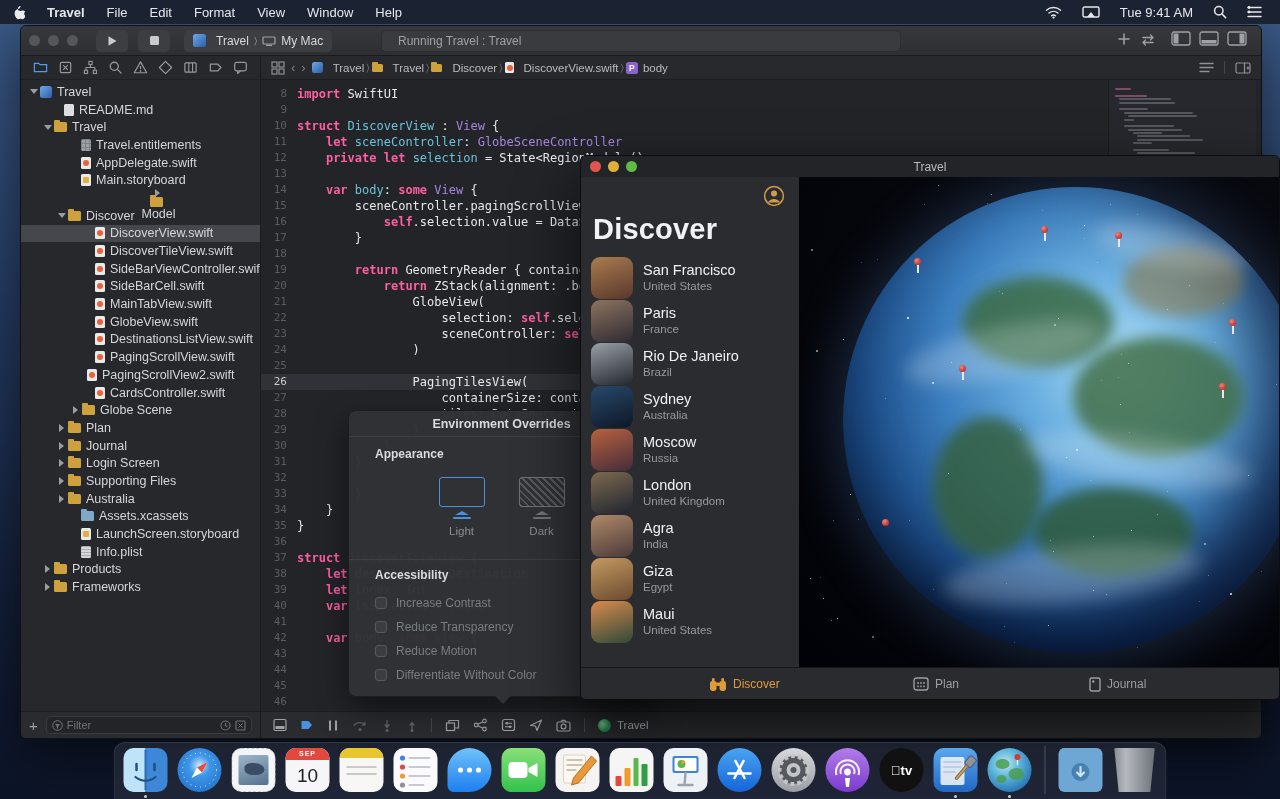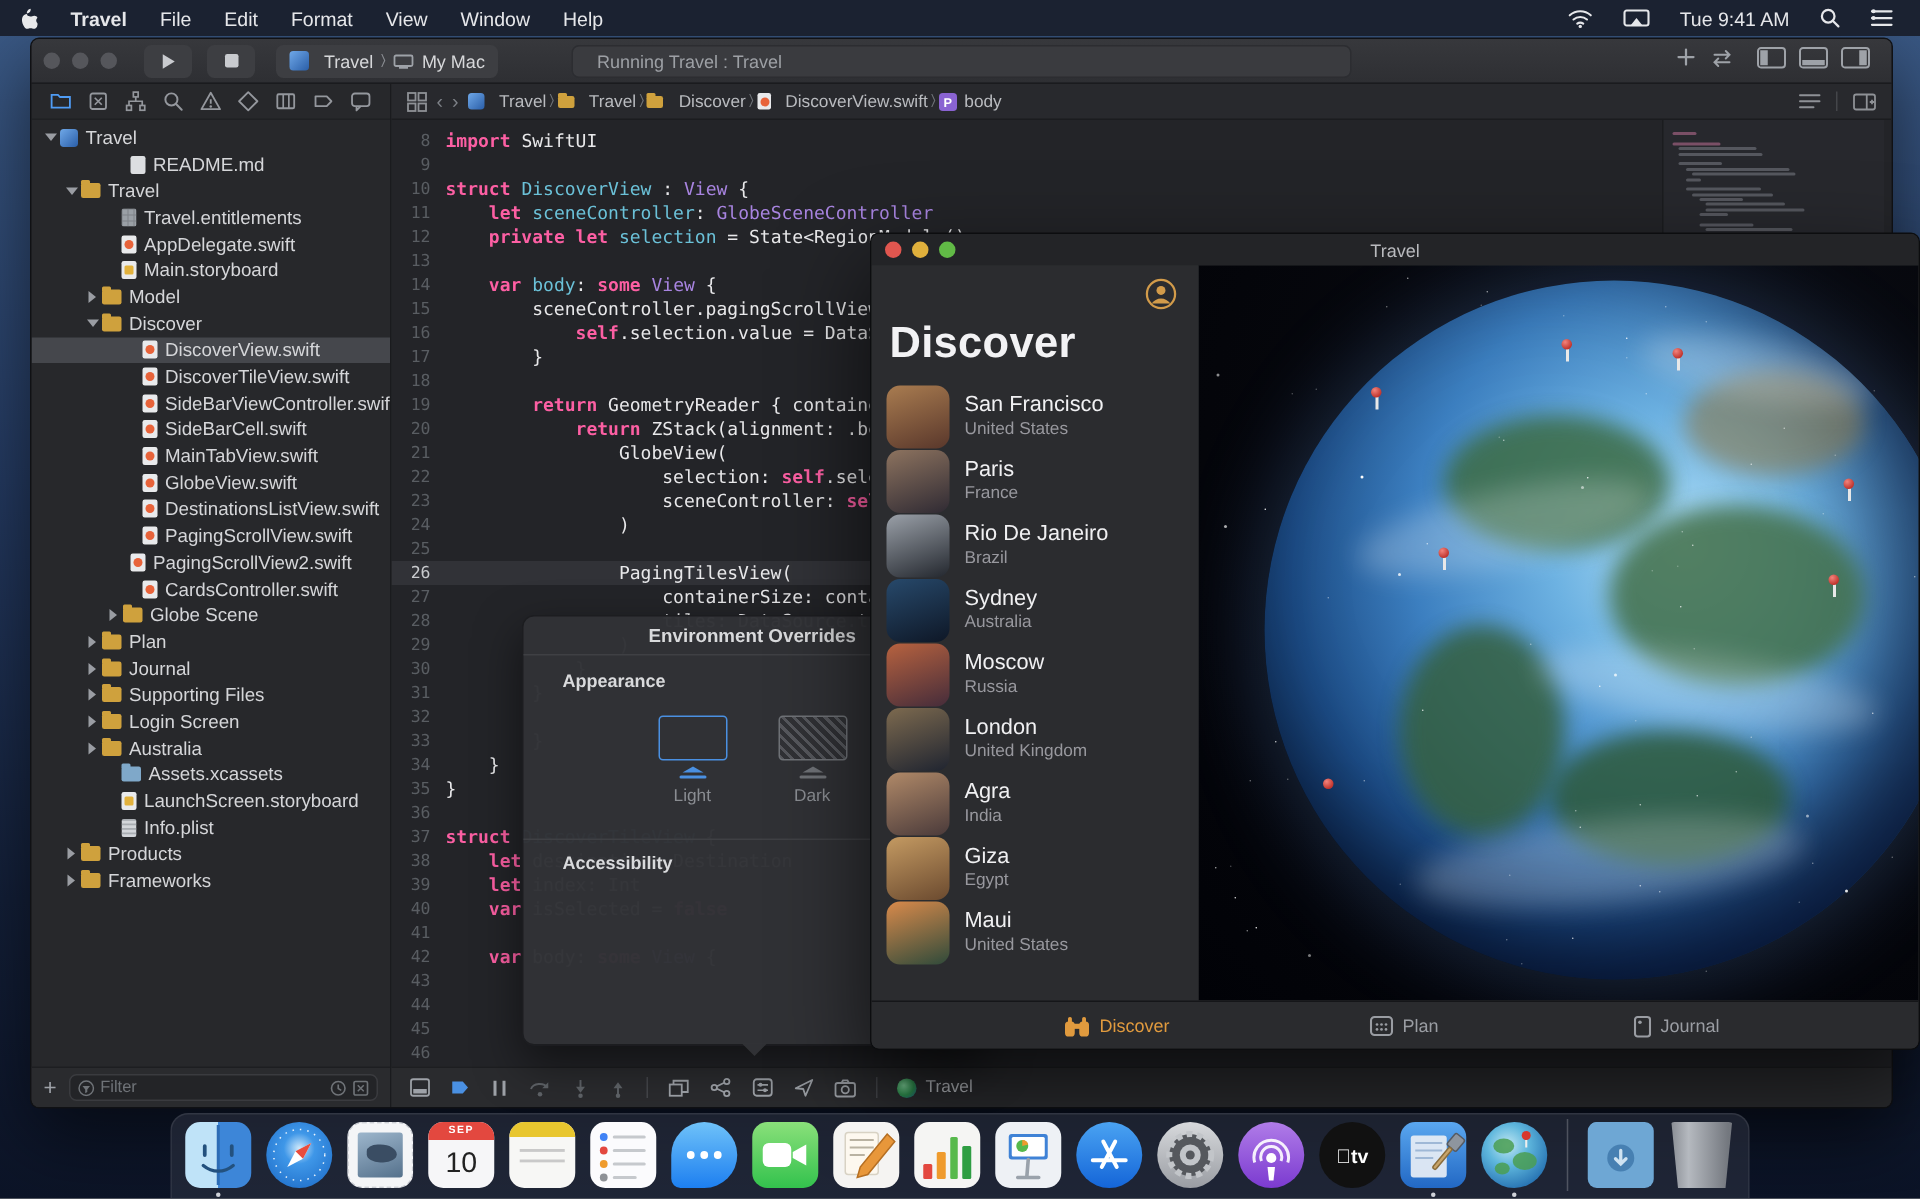--- a/index.html
+++ b/index.html
@@ -324,21 +324,21 @@
           </span>
         </div>
       <div id="file-tree">
           <div class="trow" style="padding-left: 8px;">
             <span class="disc">
               <span class="tri open"></span>
             </span>
             <span class="ficon i-project"></span>
             <span>Travel</span>
           </div>
-          <div class="trow" style="padding-left: 55px;">
+          <div class="trow" style="padding-left: 32px;">
             <span class="disc"></span>
             <span class="ficon i-page i-md"></span>
             <span>README.md</span>
           </div>
           <div class="trow" style="padding-left: 22px;">
             <span class="disc">
               <span class="tri open"></span>
             </span>
             <span class="ficon i-folder"></span>
             <span>Travel</span>
@@ -351,118 +351,118 @@
           <div class="trow" style="padding-left: 49px;">
             <span class="disc"></span>
             <span class="ficon i-page i-swift"></span>
             <span>AppDelegate.swift</span>
           </div>
           <div class="trow" style="padding-left: 49px;">
             <span class="disc"></span>
             <span class="ficon i-page i-story"></span>
             <span>Main.storyboard</span>
           </div>
+          <div class="trow" style="padding-left: 36px; flex-direction: column;">
+            <span class="disc">
+              <span class="tri closed"></span>
+            </span>
+            <span class="ficon i-folder"></span>
+            <span>Model</span>
+          </div>
+          <div class="trow" style="padding-left: 36px;">
+            <span class="disc">
+              <span class="tri open"></span>
+            </span>
+            <span class="ficon i-folder"></span>
+            <span>Discover</span>
+          </div>
+          <div class="trow sel" style="padding-left: 63px;">
+            <span class="disc"></span>
+            <span class="ficon i-page i-swift"></span>
+            <span>DiscoverView.swift</span>
+          </div>
+          <div class="trow" style="padding-left: 63px;">
+            <span class="disc"></span>
+            <span class="ficon i-page i-swift"></span>
+            <span>DiscoverTileView.swift</span>
+          </div>
+          <div class="trow" style="padding-left: 63px;">
+            <span class="disc"></span>
+            <span class="ficon i-page i-swift"></span>
+            <span>SideBarViewController.swift</span>
+          </div>
+          <div class="trow" style="padding-left: 63px;">
+            <span class="disc"></span>
+            <span class="ficon i-page i-swift"></span>
+            <span>SideBarCell.swift</span>
+          </div>
+          <div class="trow" style="padding-left: 63px;">
+            <span class="disc"></span>
+            <span class="ficon i-page i-swift"></span>
+            <span>MainTabView.swift</span>
+          </div>
+          <div class="trow" style="padding-left: 63px;">
+            <span class="disc"></span>
+            <span class="ficon i-page i-swift"></span>
+            <span>GlobeView.swift</span>
+          </div>
+          <div class="trow" style="padding-left: 63px;">
+            <span class="disc"></span>
+            <span class="ficon i-page i-swift"></span>
+            <span>DestinationsListView.swift</span>
+          </div>
+          <div class="trow" style="padding-left: 63px;">
+            <span class="disc"></span>
+            <span class="ficon i-page i-swift"></span>
+            <span>PagingScrollView.swift</span>
+          </div>
+          <div class="trow" style="padding-left: 55px;">
+            <span class="disc"></span>
+            <span class="ficon i-page i-swift"></span>
+            <span>PagingScrollView2.swift</span>
+          </div>
+          <div class="trow" style="padding-left: 63px;">
+            <span class="disc"></span>
+            <span class="ficon i-page i-swift"></span>
+            <span>CardsController.swift</span>
+          </div>
+          <div class="trow" style="padding-left: 50px;">
+            <span class="disc">
+              <span class="tri closed"></span>
+            </span>
+            <span class="ficon i-folder"></span>
+            <span>Globe Scene</span>
+          </div>
           <div class="trow" style="padding-left: 36px;">
             <span class="disc">
               <span class="tri closed"></span>
             </span>
             <span class="ficon i-folder"></span>
-            <span>Model</span>
-          </div>
-          <div class="trow" style="padding-left: 36px;">
-            <span class="disc">
-              <span class="tri open"></span>
-            </span>
-            <span class="ficon i-folder"></span>
-            <span>Discover</span>
-          </div>
-          <div class="trow sel" style="padding-left: 63px;">
-            <span class="disc"></span>
-            <span class="ficon i-page i-swift"></span>
-            <span>DiscoverView.swift</span>
-          </div>
-          <div class="trow" style="padding-left: 63px;">
-            <span class="disc"></span>
-            <span class="ficon i-page i-swift"></span>
-            <span>DiscoverTileView.swift</span>
-          </div>
-          <div class="trow" style="padding-left: 63px;">
-            <span class="disc"></span>
-            <span class="ficon i-page i-swift"></span>
-            <span>SideBarViewController.swift</span>
-          </div>
-          <div class="trow" style="padding-left: 63px;">
-            <span class="disc"></span>
-            <span class="ficon i-page i-swift"></span>
-            <span>SideBarCell.swift</span>
-          </div>
-          <div class="trow" style="padding-left: 63px;">
-            <span class="disc"></span>
-            <span class="ficon i-page i-swift"></span>
-            <span>MainTabView.swift</span>
-          </div>
-          <div class="trow" style="padding-left: 63px;">
-            <span class="disc"></span>
-            <span class="ficon i-page i-swift"></span>
-            <span>GlobeView.swift</span>
-          </div>
-          <div class="trow" style="padding-left: 63px;">
-            <span class="disc"></span>
-            <span class="ficon i-page i-swift"></span>
-            <span>DestinationsListView.swift</span>
-          </div>
-          <div class="trow" style="padding-left: 63px;">
-            <span class="disc"></span>
-            <span class="ficon i-page i-swift"></span>
-            <span>PagingScrollView.swift</span>
-          </div>
-          <div class="trow" style="padding-left: 55px;">
-            <span class="disc"></span>
-            <span class="ficon i-page i-swift"></span>
-            <span>PagingScrollView2.swift</span>
-          </div>
-          <div class="trow" style="padding-left: 63px;">
-            <span class="disc"></span>
-            <span class="ficon i-page i-swift"></span>
-            <span>CardsController.swift</span>
-          </div>
-          <div class="trow" style="padding-left: 50px;">
-            <span class="disc">
-              <span class="tri closed"></span>
-            </span>
-            <span class="ficon i-folder"></span>
-            <span>Globe Scene</span>
+            <span>Plan</span>
           </div>
           <div class="trow" style="padding-left: 36px;">
             <span class="disc">
               <span class="tri closed"></span>
             </span>
             <span class="ficon i-folder"></span>
-            <span>Plan</span>
+            <span>Journal</span>
           </div>
           <div class="trow" style="padding-left: 36px;">
             <span class="disc">
               <span class="tri closed"></span>
             </span>
             <span class="ficon i-folder"></span>
-            <span>Journal</span>
+            <span>Login Screen</span>
           </div>
           <div class="trow" style="padding-left: 36px;">
             <span class="disc">
               <span class="tri closed"></span>
             </span>
             <span class="ficon i-folder"></span>
             <span>Supporting Files</span>
-          </div>
-          <div class="trow" style="padding-left: 36px;">
-            <span class="disc">
-              <span class="tri closed"></span>
-            </span>
-            <span class="ficon i-folder"></span>
-            <span>Login Screen</span>
           </div>
           <div class="trow" style="padding-left: 36px;">
             <span class="disc">
               <span class="tri closed"></span>
             </span>
             <span class="ficon i-folder"></span>
             <span>Australia</span>
           </div>
           <div class="trow" style="padding-left: 49px;">
             <span class="disc"></span>
@@ -786,20 +786,38 @@
       </div>
       <div class="appear-opt">
         <div class="mon dark">
           <div class="mon-stand" style="position:absolute;left:50%;transform:translateX(-50%);bottom:-13px;background:#6f7277;"></div>
         </div>
         <span style="margin-top:10px">Dark</span>
       </div>
     </div>
   <div id="ov-div"></div>
   <div class="ov-section" style="padding-top:8px;margin-bottom:14px;">Accessibility</div>
+  <div id="ov-checks">
+      <div class="ov-check">
+        <span class="cbox"></span>
+        <span>Increase Contrast</span>
+      </div>
+      <div class="ov-check">
+        <span class="cbox"></span>
+        <span>Reduce Transparency</span>
+      </div>
+      <div class="ov-check">
+        <span class="cbox"></span>
+        <span>Reduce Motion</span>
+      </div>
+      <div class="ov-check">
+        <span class="cbox"></span>
+        <span>Differentiate Without Color</span>
+      </div>
+    </div>
 </div>
 
 <div id="travel">
   <div id="tw-titlebar">
     <div class="lights">
       <div class="tl red"></div>
       <div class="tl yel"></div>
       <div class="tl grn"></div>
     </div>
     <div id="tw-title">Travel</div>

